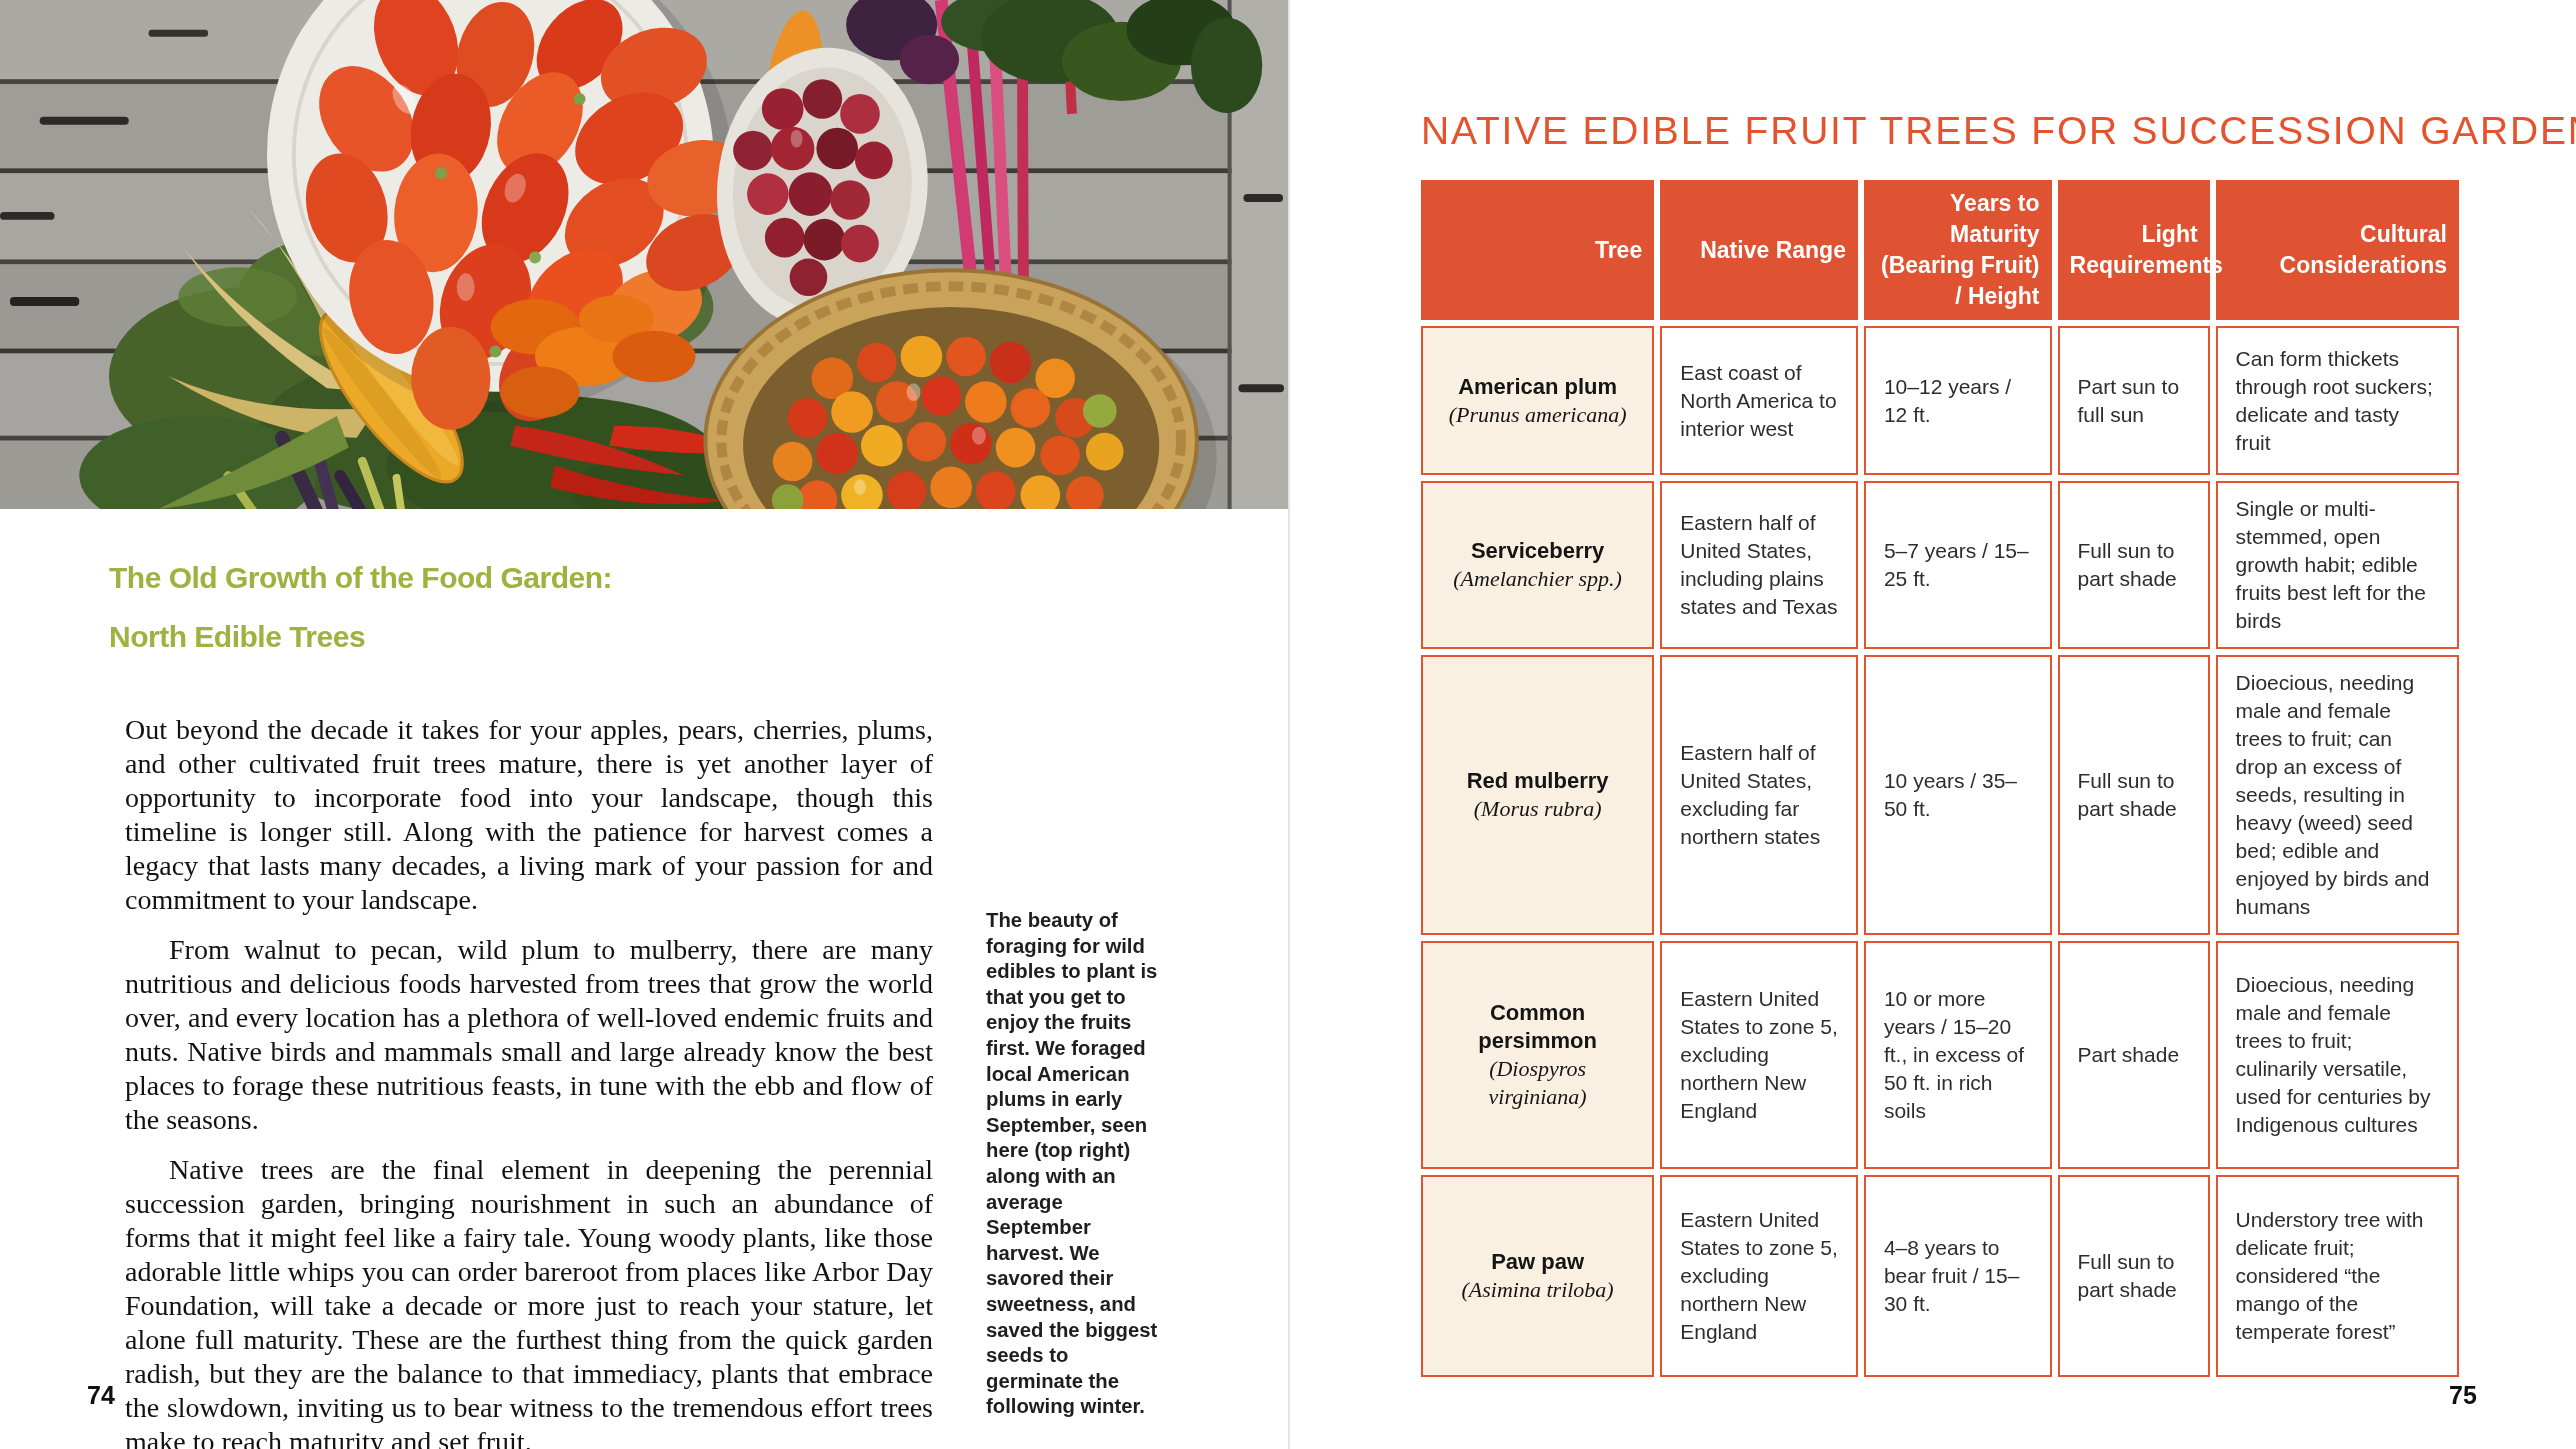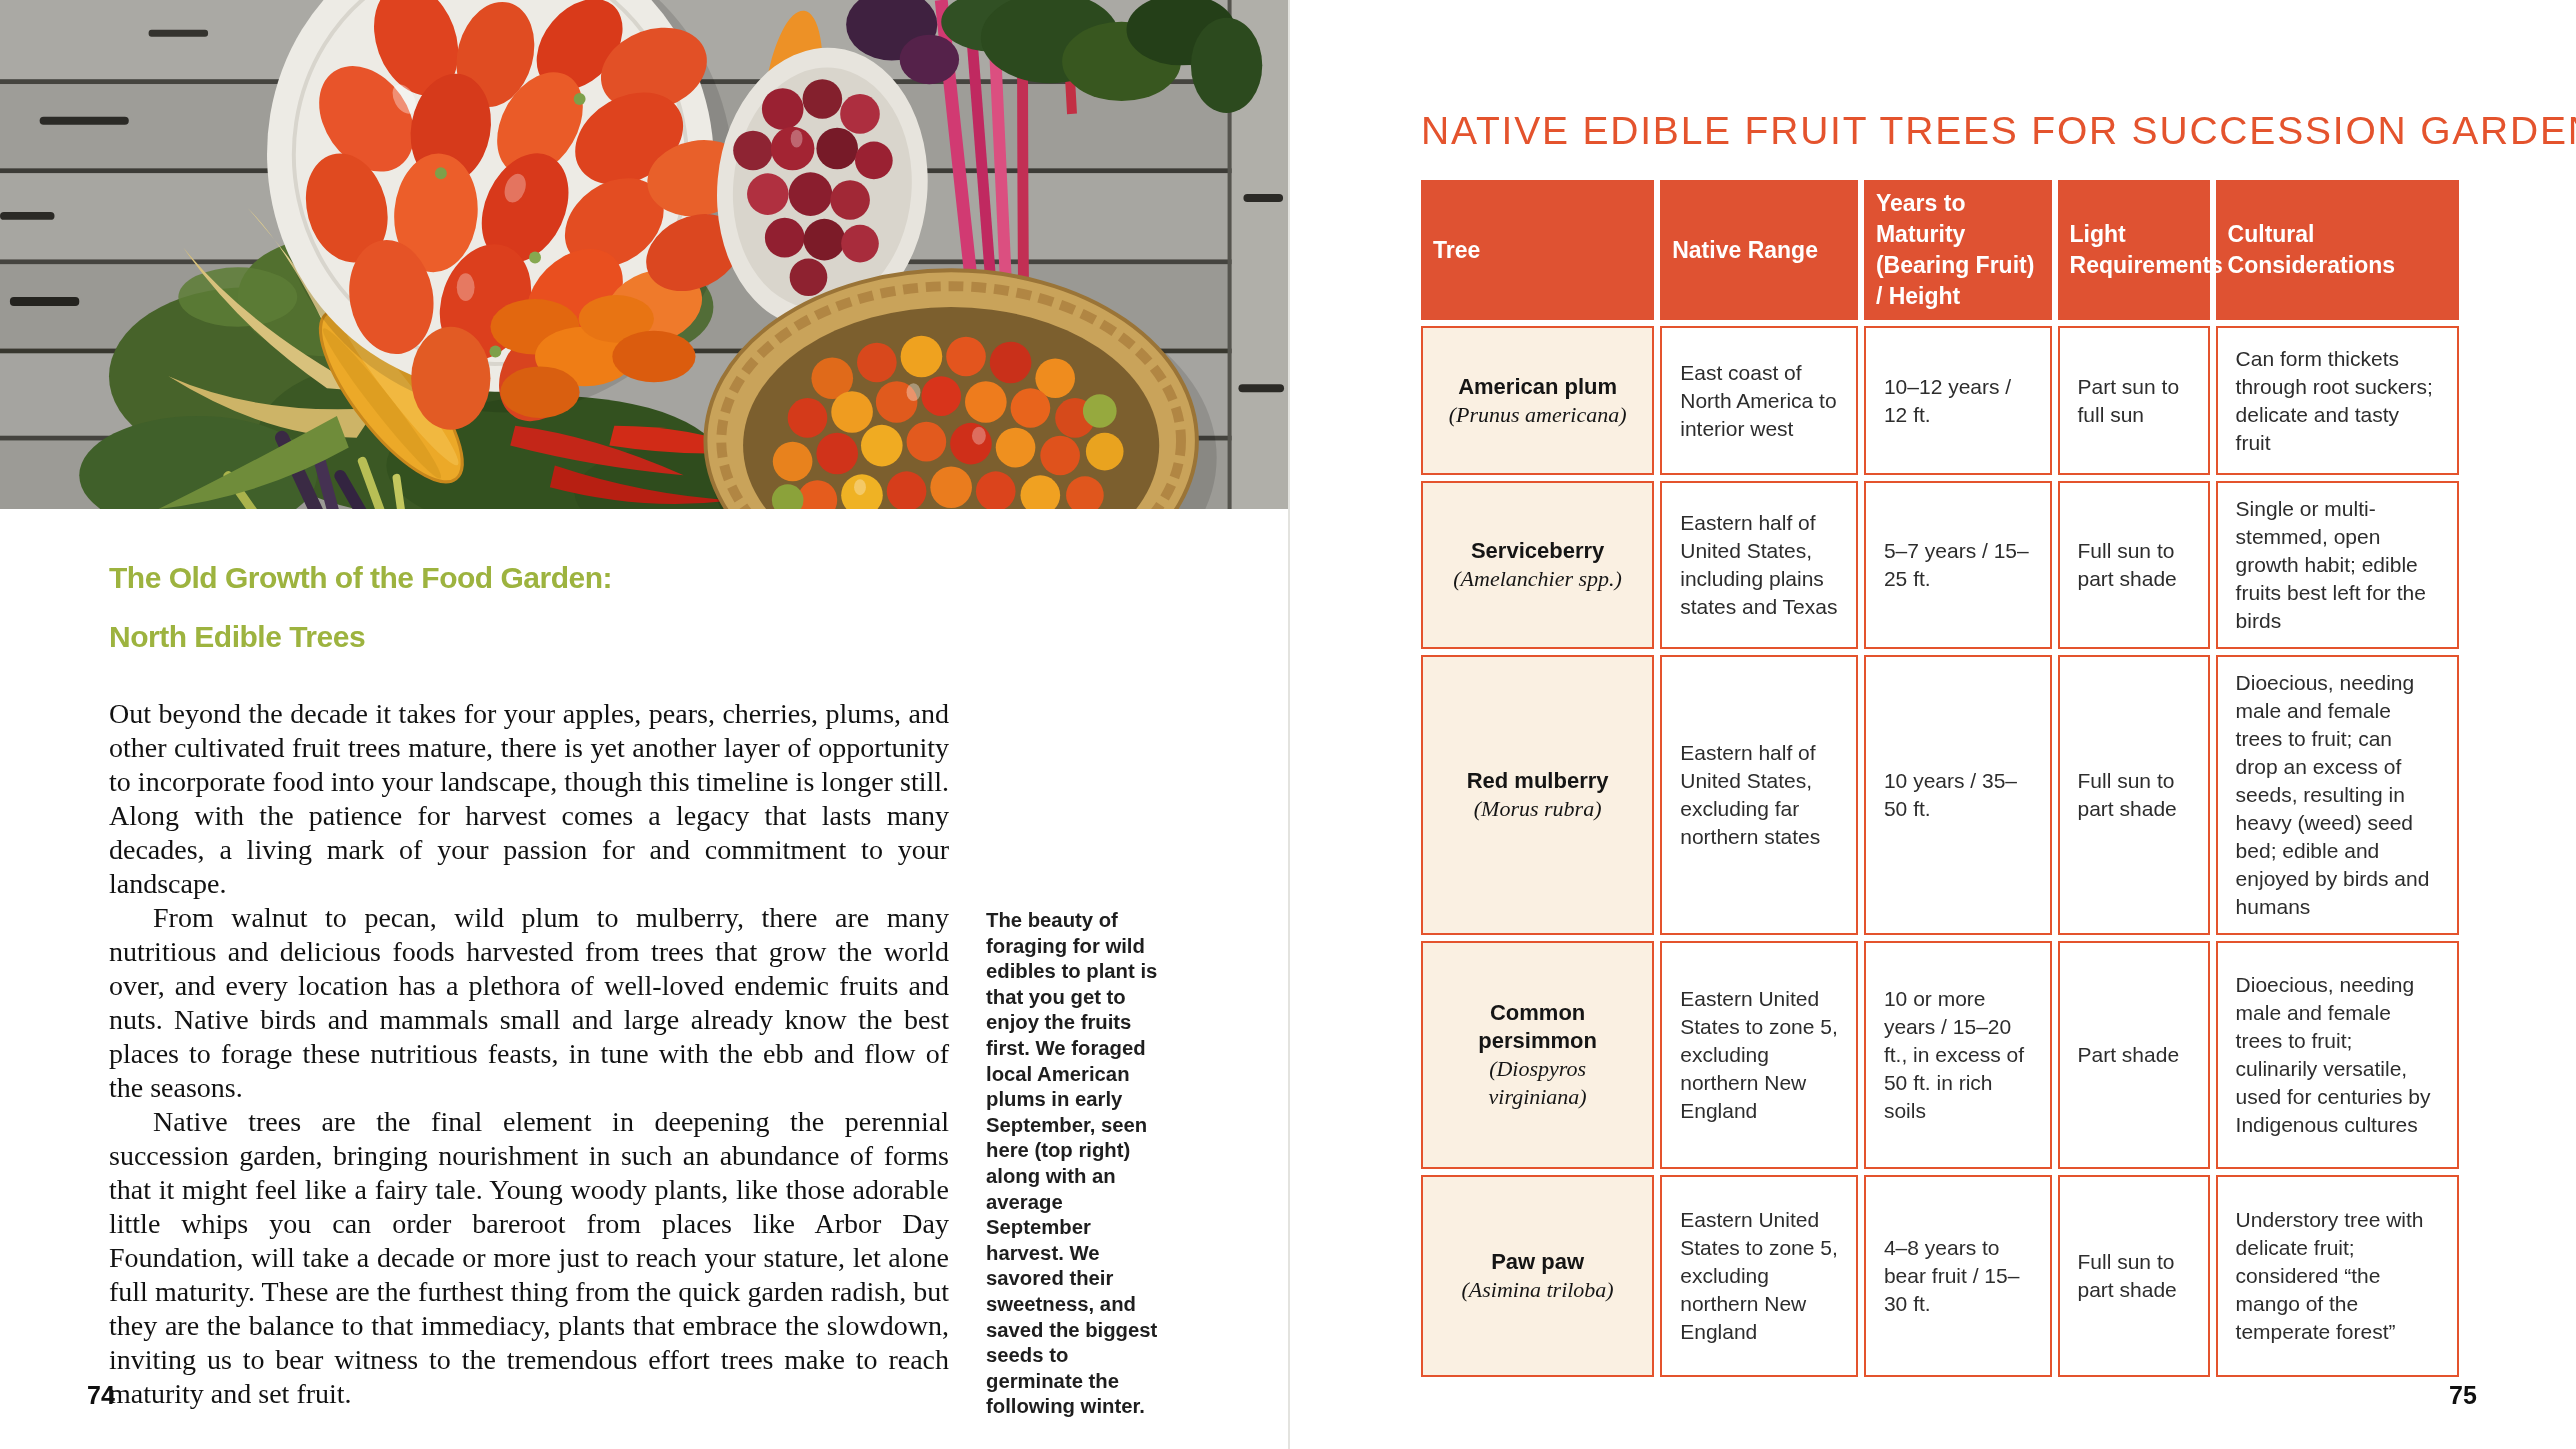--- a/index.html
+++ b/index.html
@@ -9,37 +9,37 @@
 
   
   .photo-wrap{position:absolute;left:0;top:0;width:1290px;height:509px;overflow:hidden;}
   .photo-wrap svg{display:block;width:1290px;height:509px;}
   .left-title{position:absolute;left:109px;top:548px;margin:0;
               font-family:"Liberation Sans",sans-serif;font-weight:700;
               font-size:30px;line-height:59px;color:#9db33f;letter-spacing:-0.5px;}
   .left-body{position:absolute;left:109px;top:697px;width:840px;
              font-family:"Liberation Serif",serif;font-size:28px;line-height:34px;
              color:#121212;text-align:justify;}
-  .left-body p{margin:0;}
+  .left-body p{margin:16px;}
   .left-body p.indent{text-indent:44px;}
   .caption{position:absolute;left:986px;top:908px;width:182px;
            font-family:"Liberation Sans",sans-serif;font-weight:700;
            font-size:20.3px;line-height:25.6px;color:#1e1e1e;}
   .pagenum{position:absolute;top:1381px;font-size:25px;font-weight:700;color:#101010;}
   .pagenum.pn-left{left:87px;}
   .pagenum.pn-right{left:2449px;}
 
   
   .table-title{position:absolute;left:1421px;top:109px;margin:0;
                font-size:39px;font-weight:400;letter-spacing:1.8px;color:#e4532d;
                white-space:nowrap;}
   .fruit-table{position:absolute;left:1415px;top:174px;width:1050px;
                border-collapse:separate;border-spacing:6px;table-layout:fixed;}
   .fruit-table th{background:#df5232;color:#ffffff;font-size:23px;line-height:31px;
-                  font-weight:700;text-align:left;vertical-align:middle;
+                  font-weight:700;text-align:right;vertical-align:middle;
                   padding:8px 12px;height:99px;}
   .fruit-table td{border:2px solid #e4532d;background:#ffffff;
                   font-size:21px;line-height:28px;color:#2d2d2d;
                   padding:12px 18px;vertical-align:middle;text-align:left;}
   .fruit-table td.tree{background:#faf0e2;text-align:center;padding:12px 20px;}
   .tree-name{display:block;font-weight:700;font-size:22px;color:#151515;}
   .latin{display:block;font-family:"Liberation Serif",serif;font-style:italic;
          font-size:22px;color:#151515;}
   tr.hdr{height:103px;} tr.r1{height:149px;} tr.r2{height:166px;}
   tr.r3{height:248px;} tr.r4{height:228px;} tr.r5{height:202px;}

